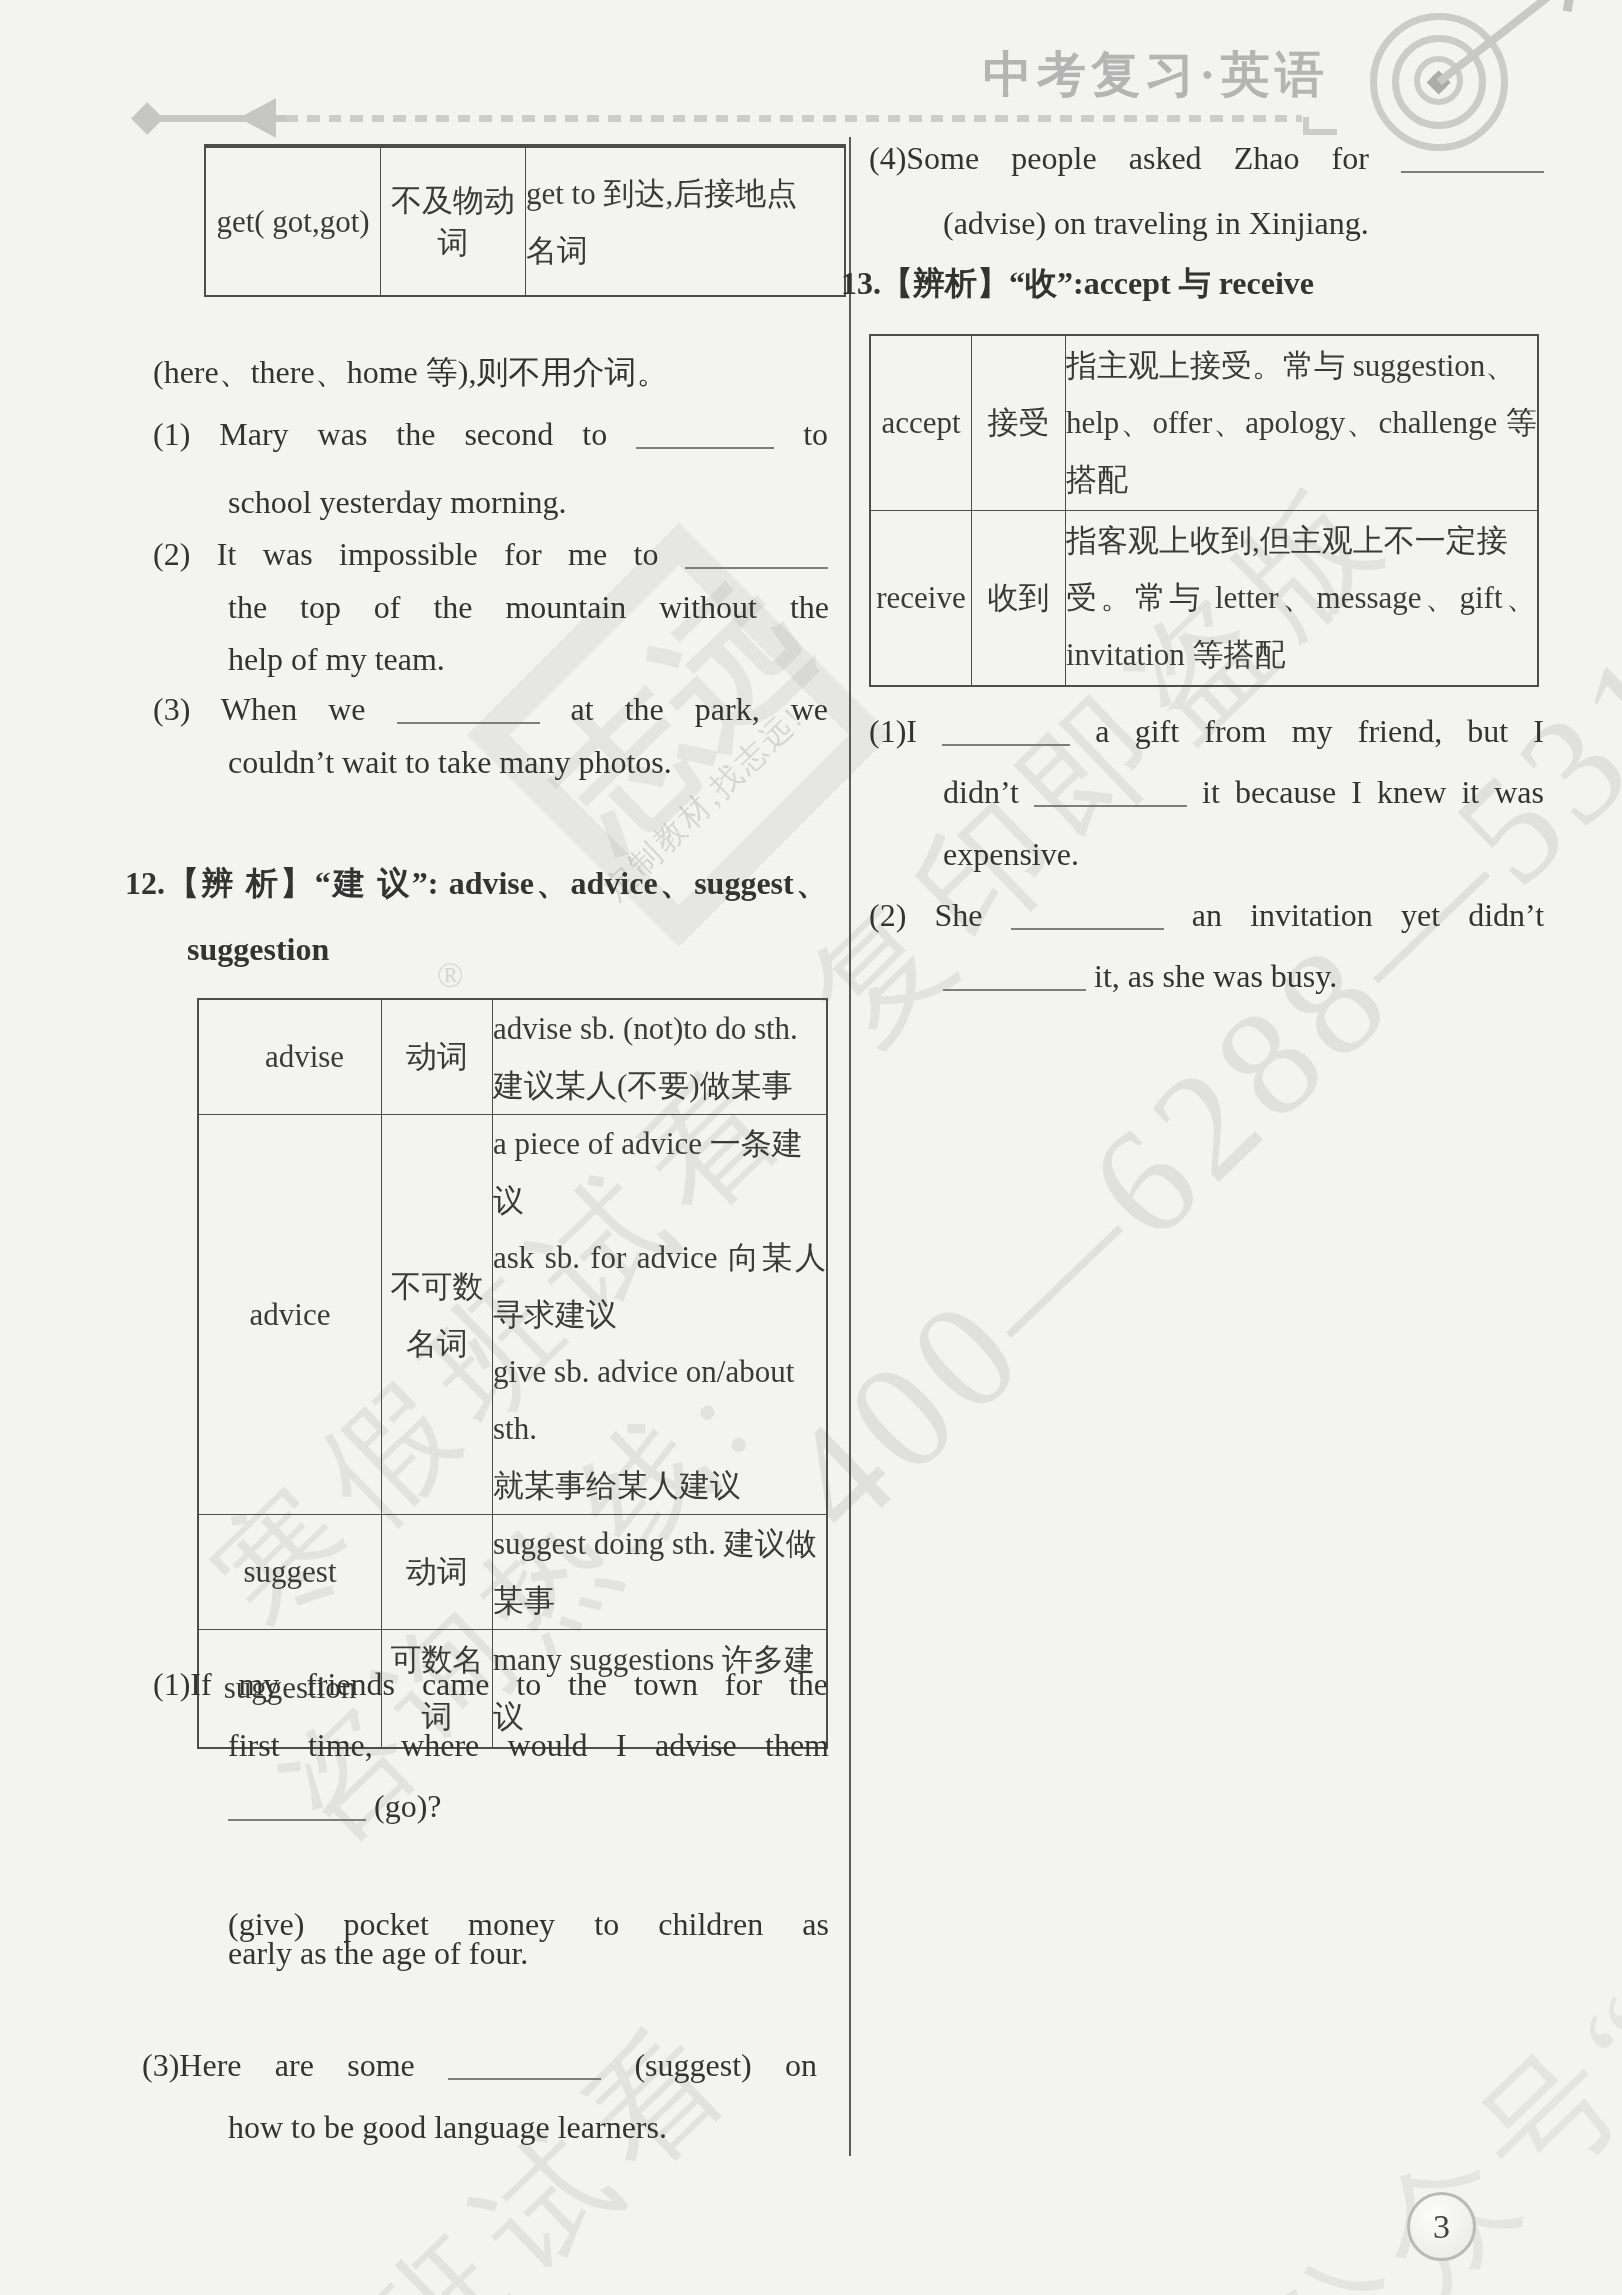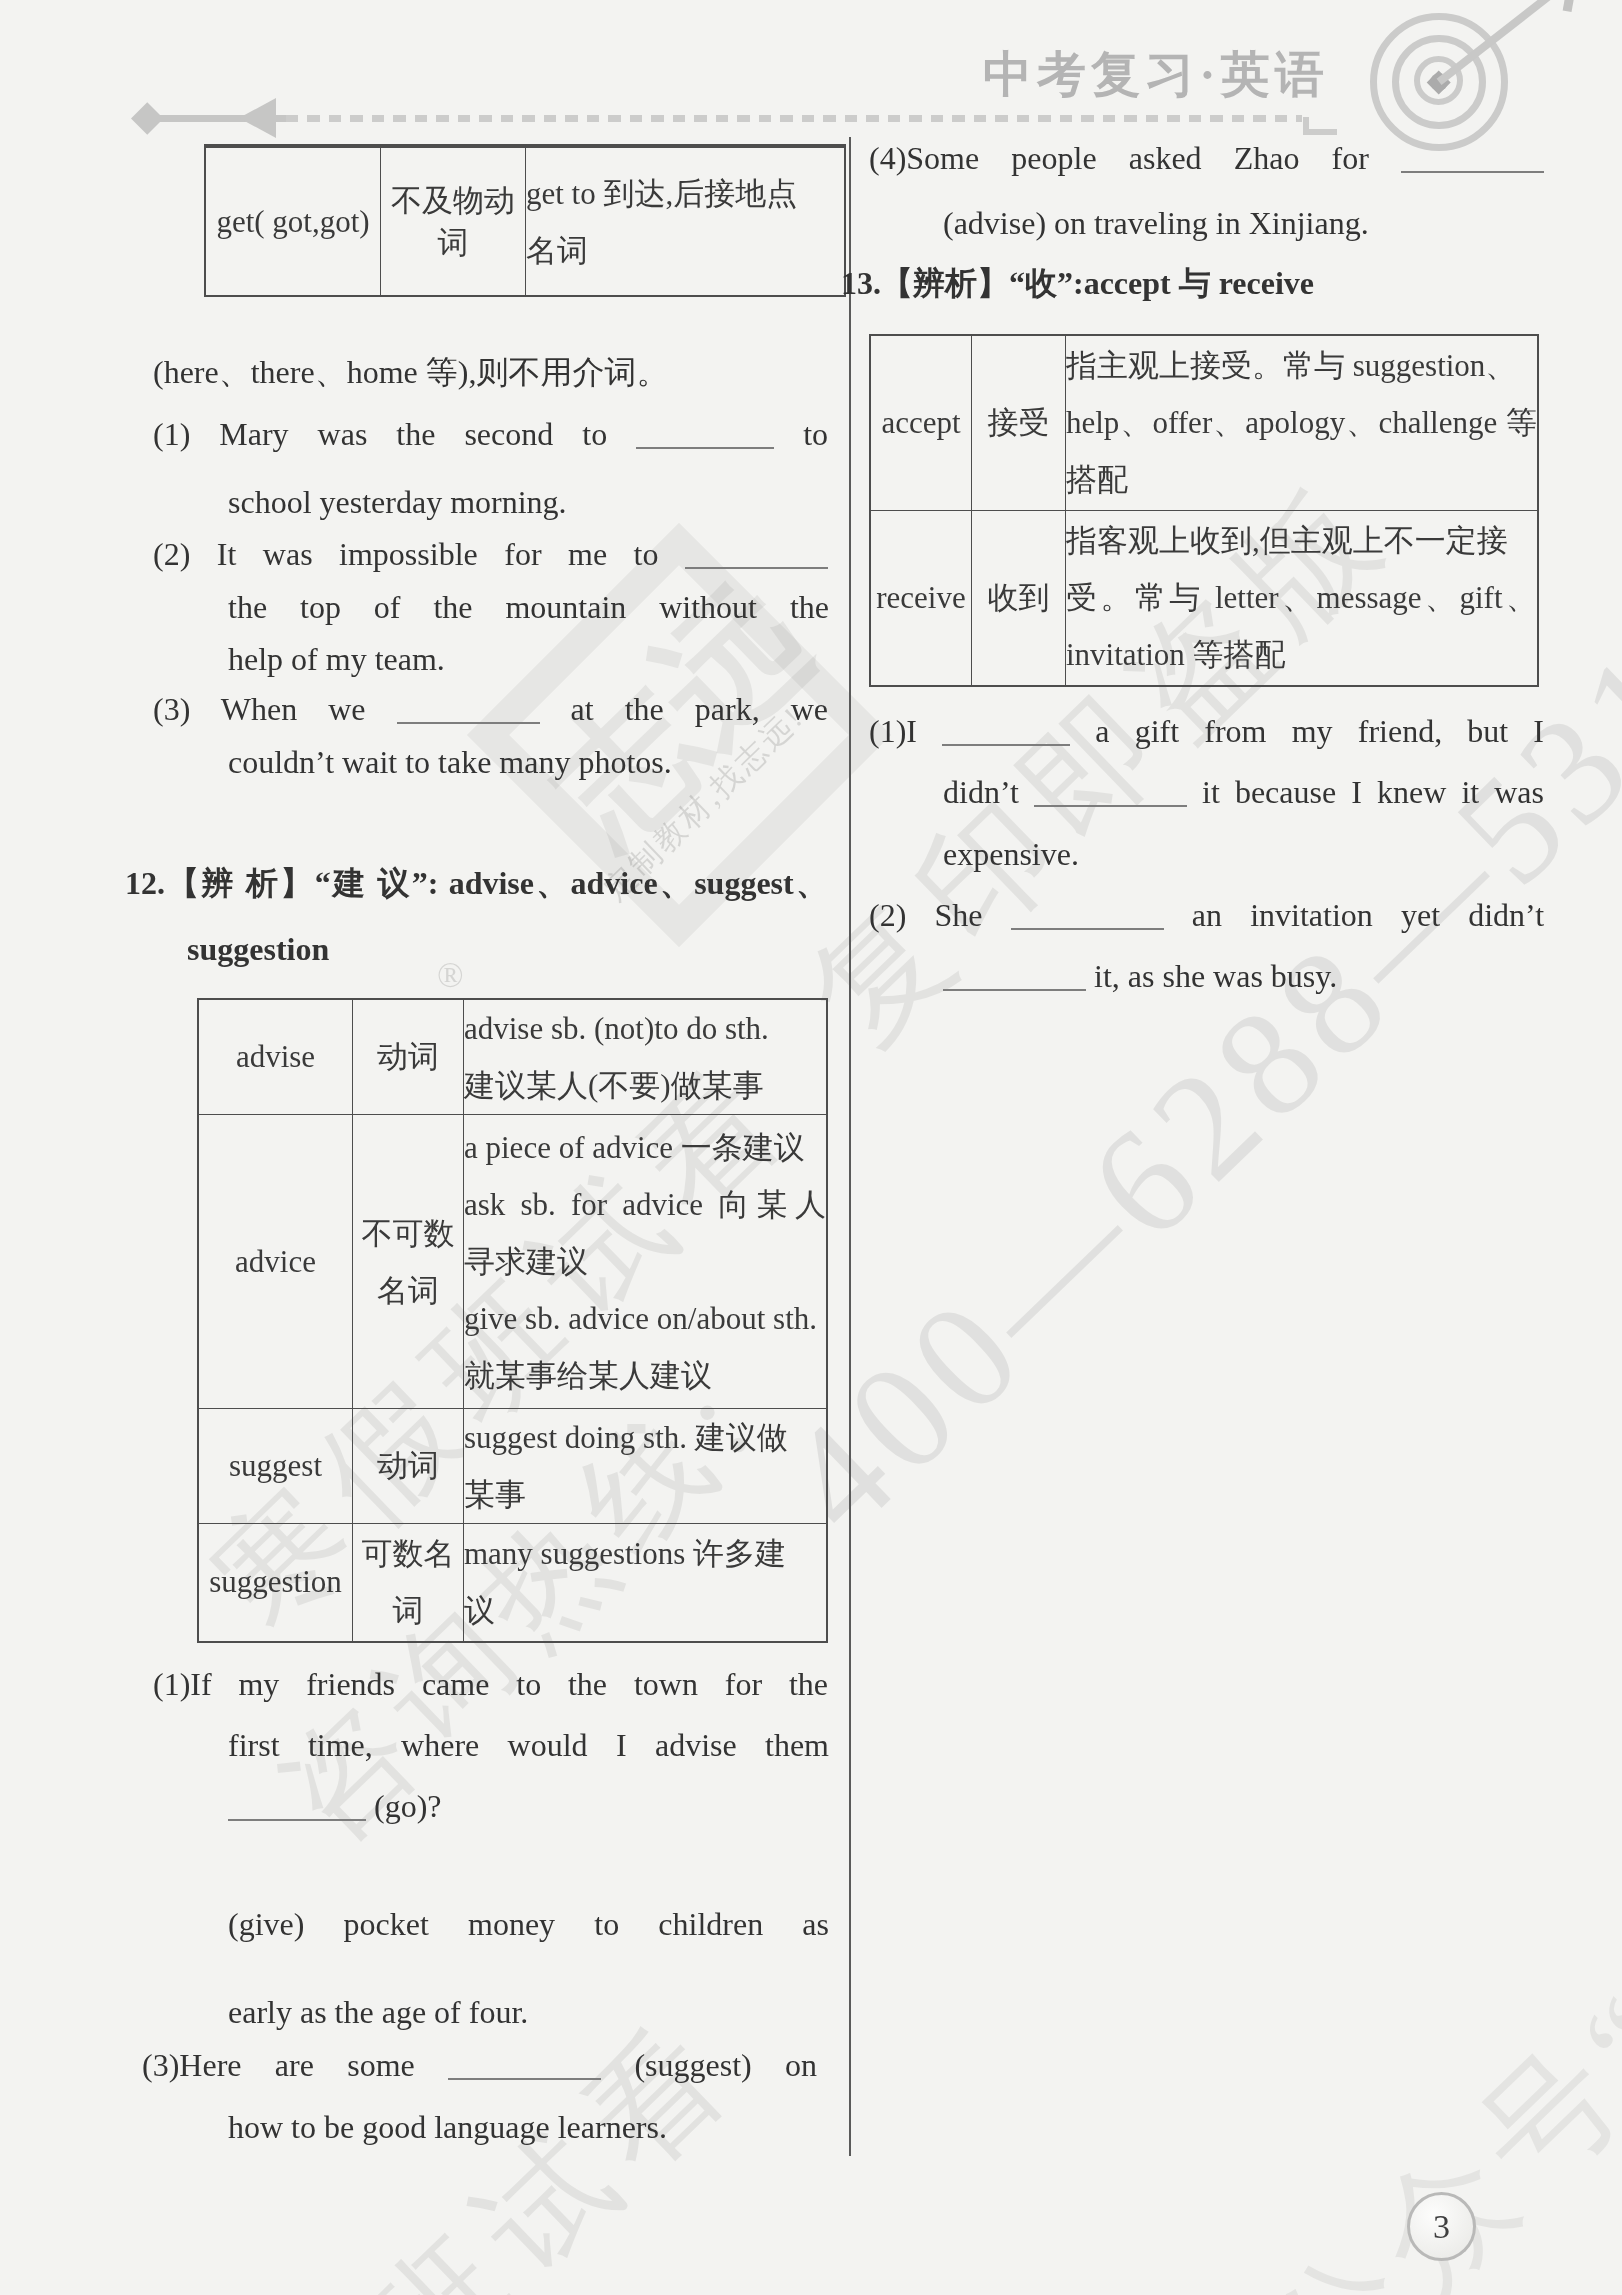--- a/index.html
+++ b/index.html
@@ -126,21 +126,21 @@
   </div>
   <div class="tx" style="left:228px;top:734px;">couldn’t wait to take many photos.</div>
 
   <div class="tx jl bold" style="left:125px;top:855px;width:703px;">12.【辨 析】“建 议”: advise、advice、suggest、</div>
   <div class="tx bold" style="left:187px;top:921px;">suggestion</div>
 
   <div class="tblwrap" style="left:197px;top:998px;">
     <table class="tbl" style="width:631px;">
       <tbody>
           <tr style="height:115px;">
-        <td class="wcell" style="width:153px;">advise</td>
+        <td class="wcell" style="width:153px;padding-left:29px;">advise</td>
         <td class="wcell" style="width:110px;">动词</td>
         <td class="ucell">
           <div class="cl">advise sb. (not)to do sth.</div>
           <div class="cl">建议某人(不要)做某事</div>
         </td>
       </tr>
       <tr style="height:294px;">
         <td class="wcell">advice</td>
         <td class="wcell">
           <div class="poscn">不可数</div>
@@ -178,21 +178,21 @@
   </div>
 
   <div class="tx jl" style="left:153px;top:1656px;width:675px;">(1)If my friends came to the town for the</div>
   <div class="tx jl" style="left:228px;top:1717px;width:601px;">first time, where would I advise them</div>
   <div class="tx" style="left:228px;top:1778px;">
     <span class="blank" style="width:138px;"></span>
     <span>(go)?</span>
   </div>
 
   <div class="tx jl" style="left:228px;top:1896px;width:601px;">(give) pocket money to children as</div>
-  <div class="tx" style="left:228px;top:1984px;">early as the age of four.</div>
+  <div class="tx" style="left:228px;top:1925px;">early as the age of four.</div>
 
   <div class="tx jl" style="left:142px;top:2037px;width:675px;">
     <span>(3)Here are some</span>
     <span class="blank" style="width:153px;"></span>
     <span>(suggest) on</span>
   </div>
   <div class="tx" style="left:228px;top:2099px;">how to be good language learners.</div>
 
   <div class="tx jl" style="left:869px;top:130px;width:675px;">
     <span>(4)Some people asked Zhao for</span>

